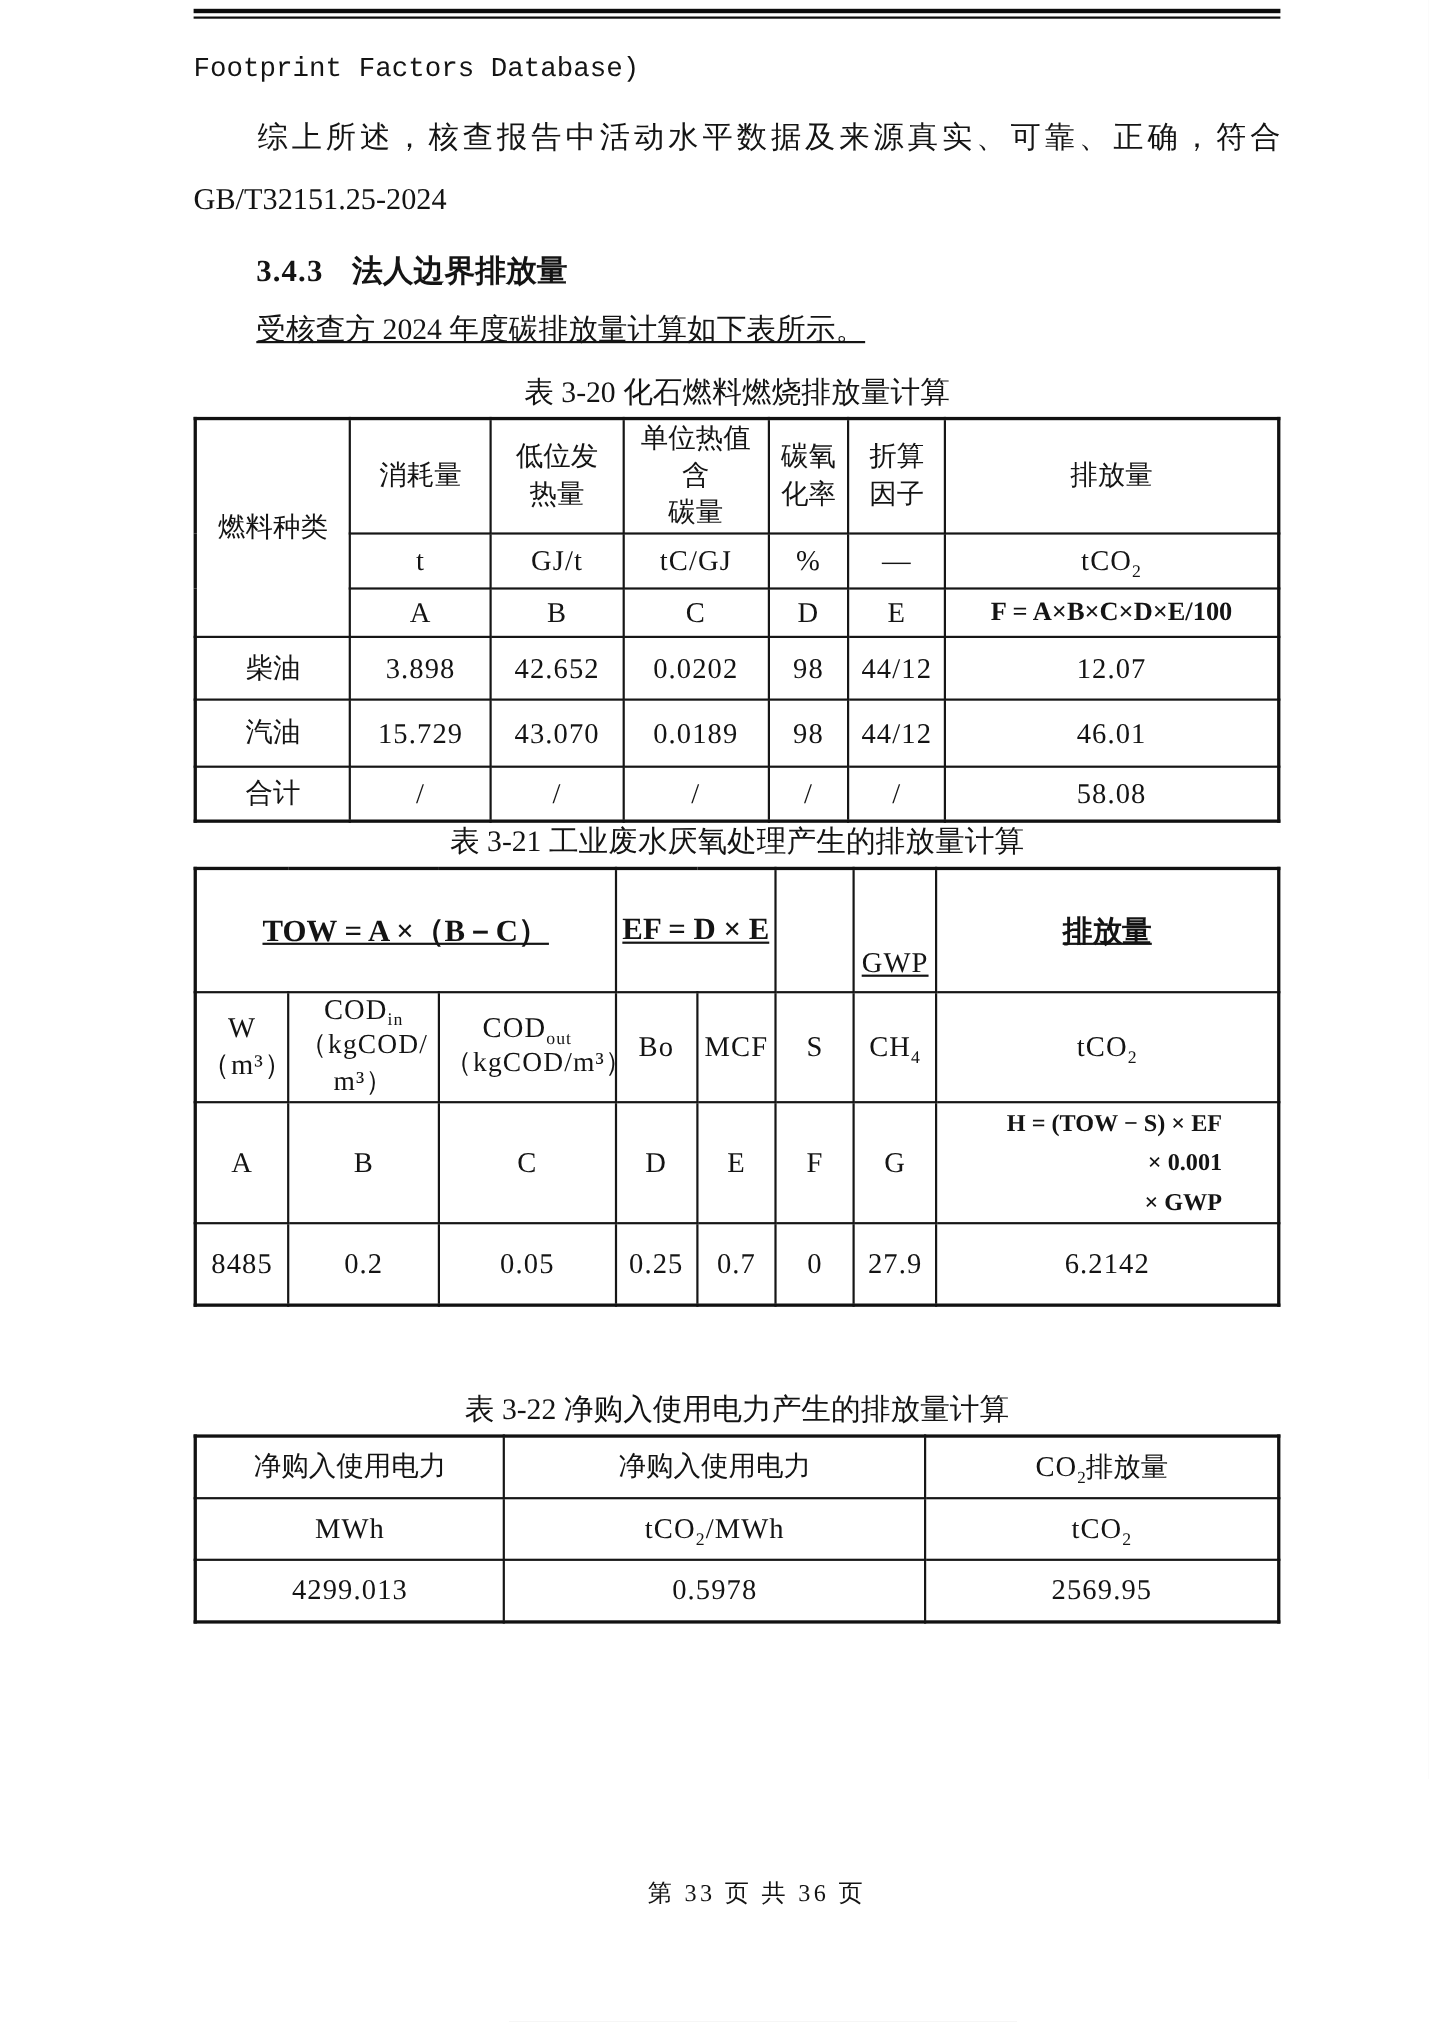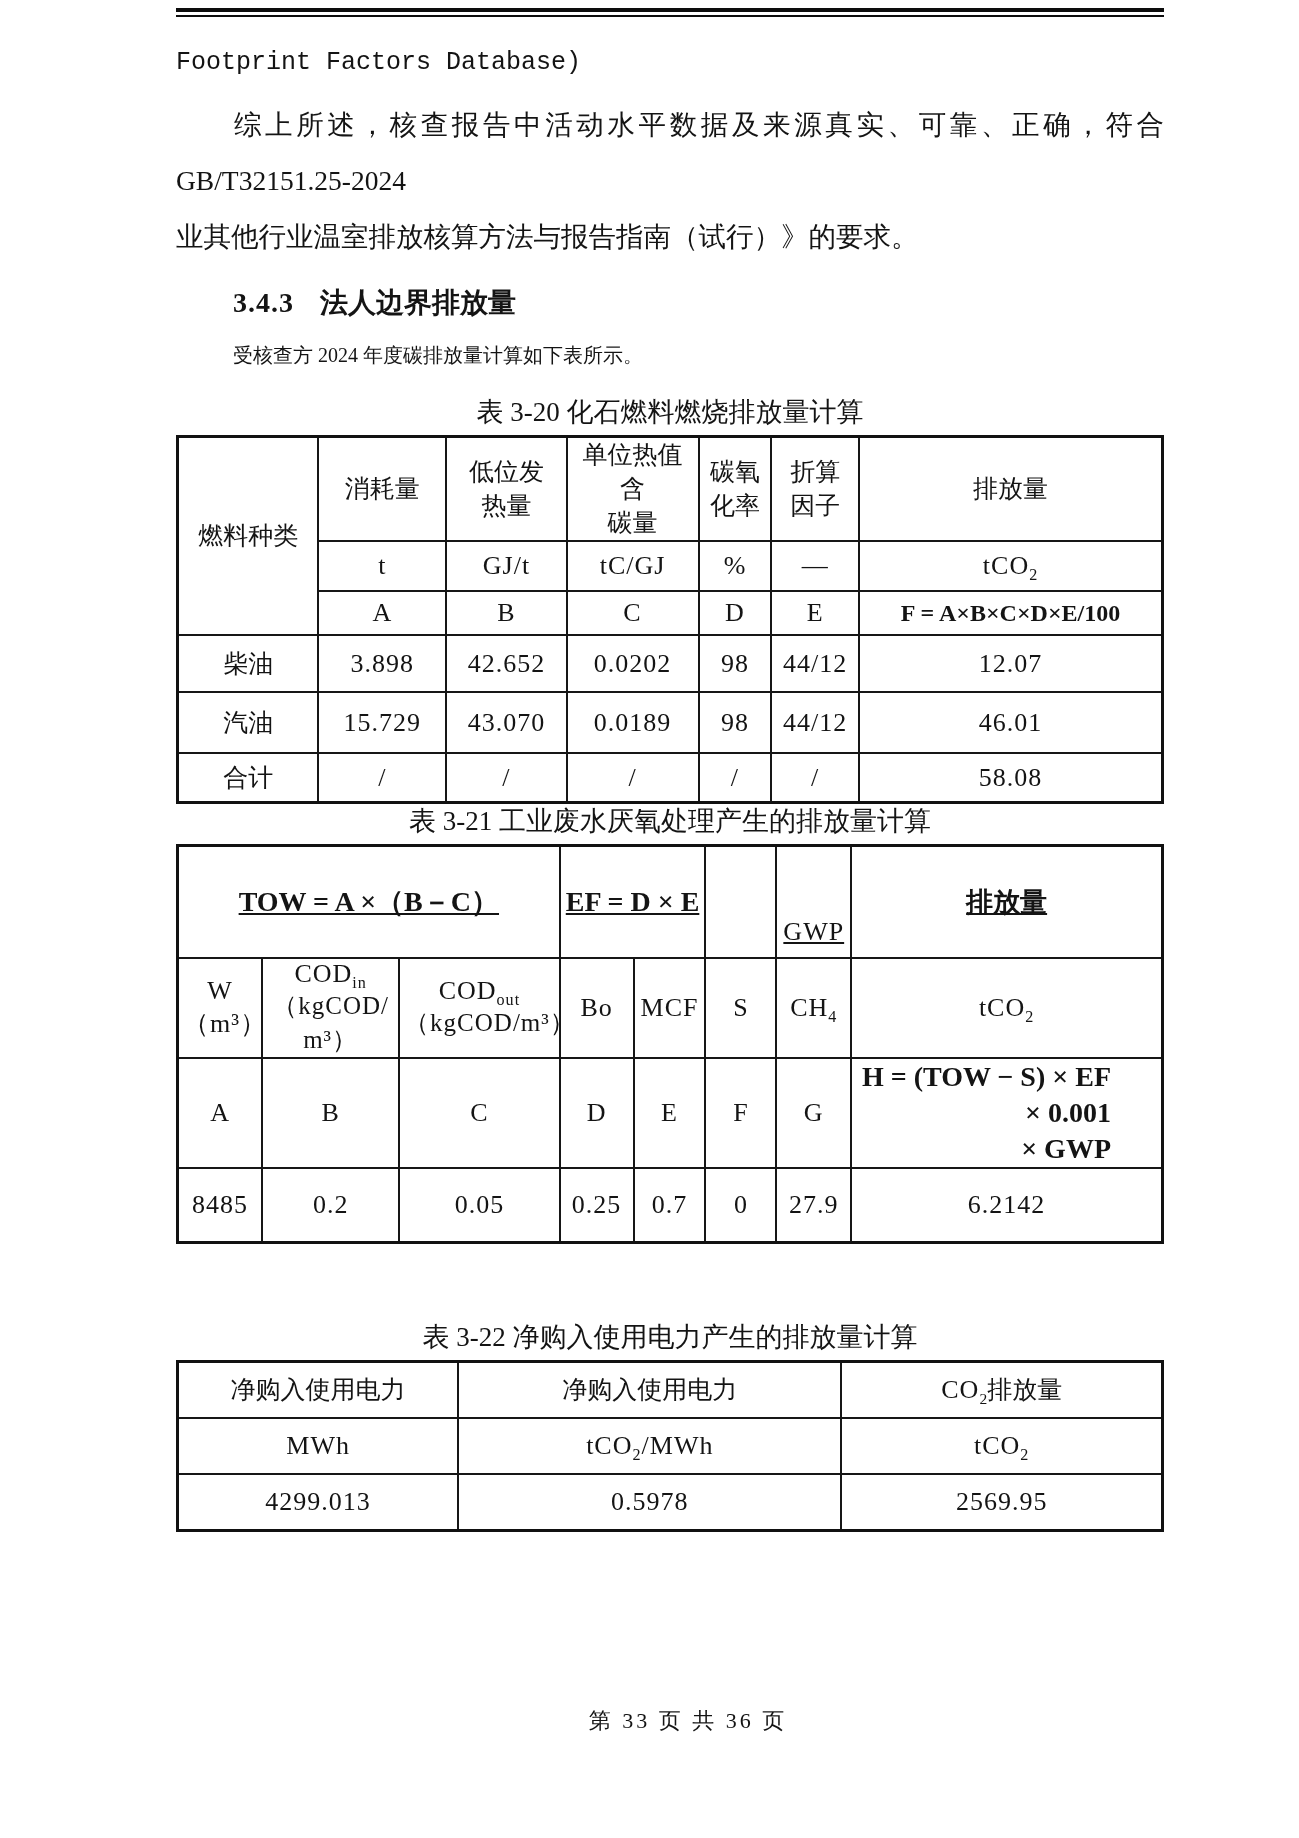--- a/index.html
+++ b/index.html
@@ -44,22 +44,23 @@
     margin-top:12px;
     padding-left:57px;
     font-size:28px;
     font-weight:bold;
     line-height:52px;
     white-space:nowrap;
   }
   .heading .hnum{margin-right:26px;letter-spacing:1px;}
   .lead{
     padding-left:57px;
-    font-size:20px;
+    font-size:27px;
     line-height:52px;
+    text-decoration:underline;
   }
   .caption{
     text-align:center;
     font-size:27px;
     line-height:34px;
   }
   .cap20{margin-top:14px;}
   .cap21{}
   .cap22{margin-top:76px;}
   
@@ -82,21 +83,21 @@
   .ch{font-size:25px;line-height:34px;}
   .num{font-size:26px;letter-spacing:1px;}
   .fxf{font-size:24px;font-weight:bold;letter-spacing:0px;}
   .towfx{font-size:28px;font-weight:bold;}
   .emis21{font-size:27px;font-weight:bold;}
   .gwpcell{vertical-align:bottom;padding-bottom:10px;}
   .hfx{
     text-align:right;
     padding-right:50px;
     font-weight:600;
-    font-size:28px;
+    font-size:22px;
     line-height:36px;
     white-space:pre-line;
   }
   sub{font-size:0.62em;line-height:0;}
   
   .t20r1 td{height:78px;}
   .t20r2 td{height:48px;}
   .t20r3 td{height:42px;}
   .t20r4 td{height:55px;}
   .t20r5 td{height:59px;}
@@ -121,21 +122,20 @@
 <div class="page">
 
   <div class="content">
 
     <div class="hrule"></div>
 
     <div class="footprint">Footprint Factors Database)</div>
 
     <div class="para">
       <div class="pline pjust pindent">综上所述，核查报告中活动水平数据及来源真实、可靠、正确，符合 GB/T32151.25-2024</div>
-      <div class="pline">业其他行业温室排放核算方法与报告指南（试行）》的要求。</div>
     </div>
 
     <div class="heading">
       <span class="hnum">3.4.3</span><span>法人边界排放量</span>
     </div>
 
     <div class="lead">受核查方 2024 年度碳排放量计算如下表所示。</div>
 
     <div class="caption cap20">表 3-20 化石燃料燃烧排放量计算</div>
     <table>

